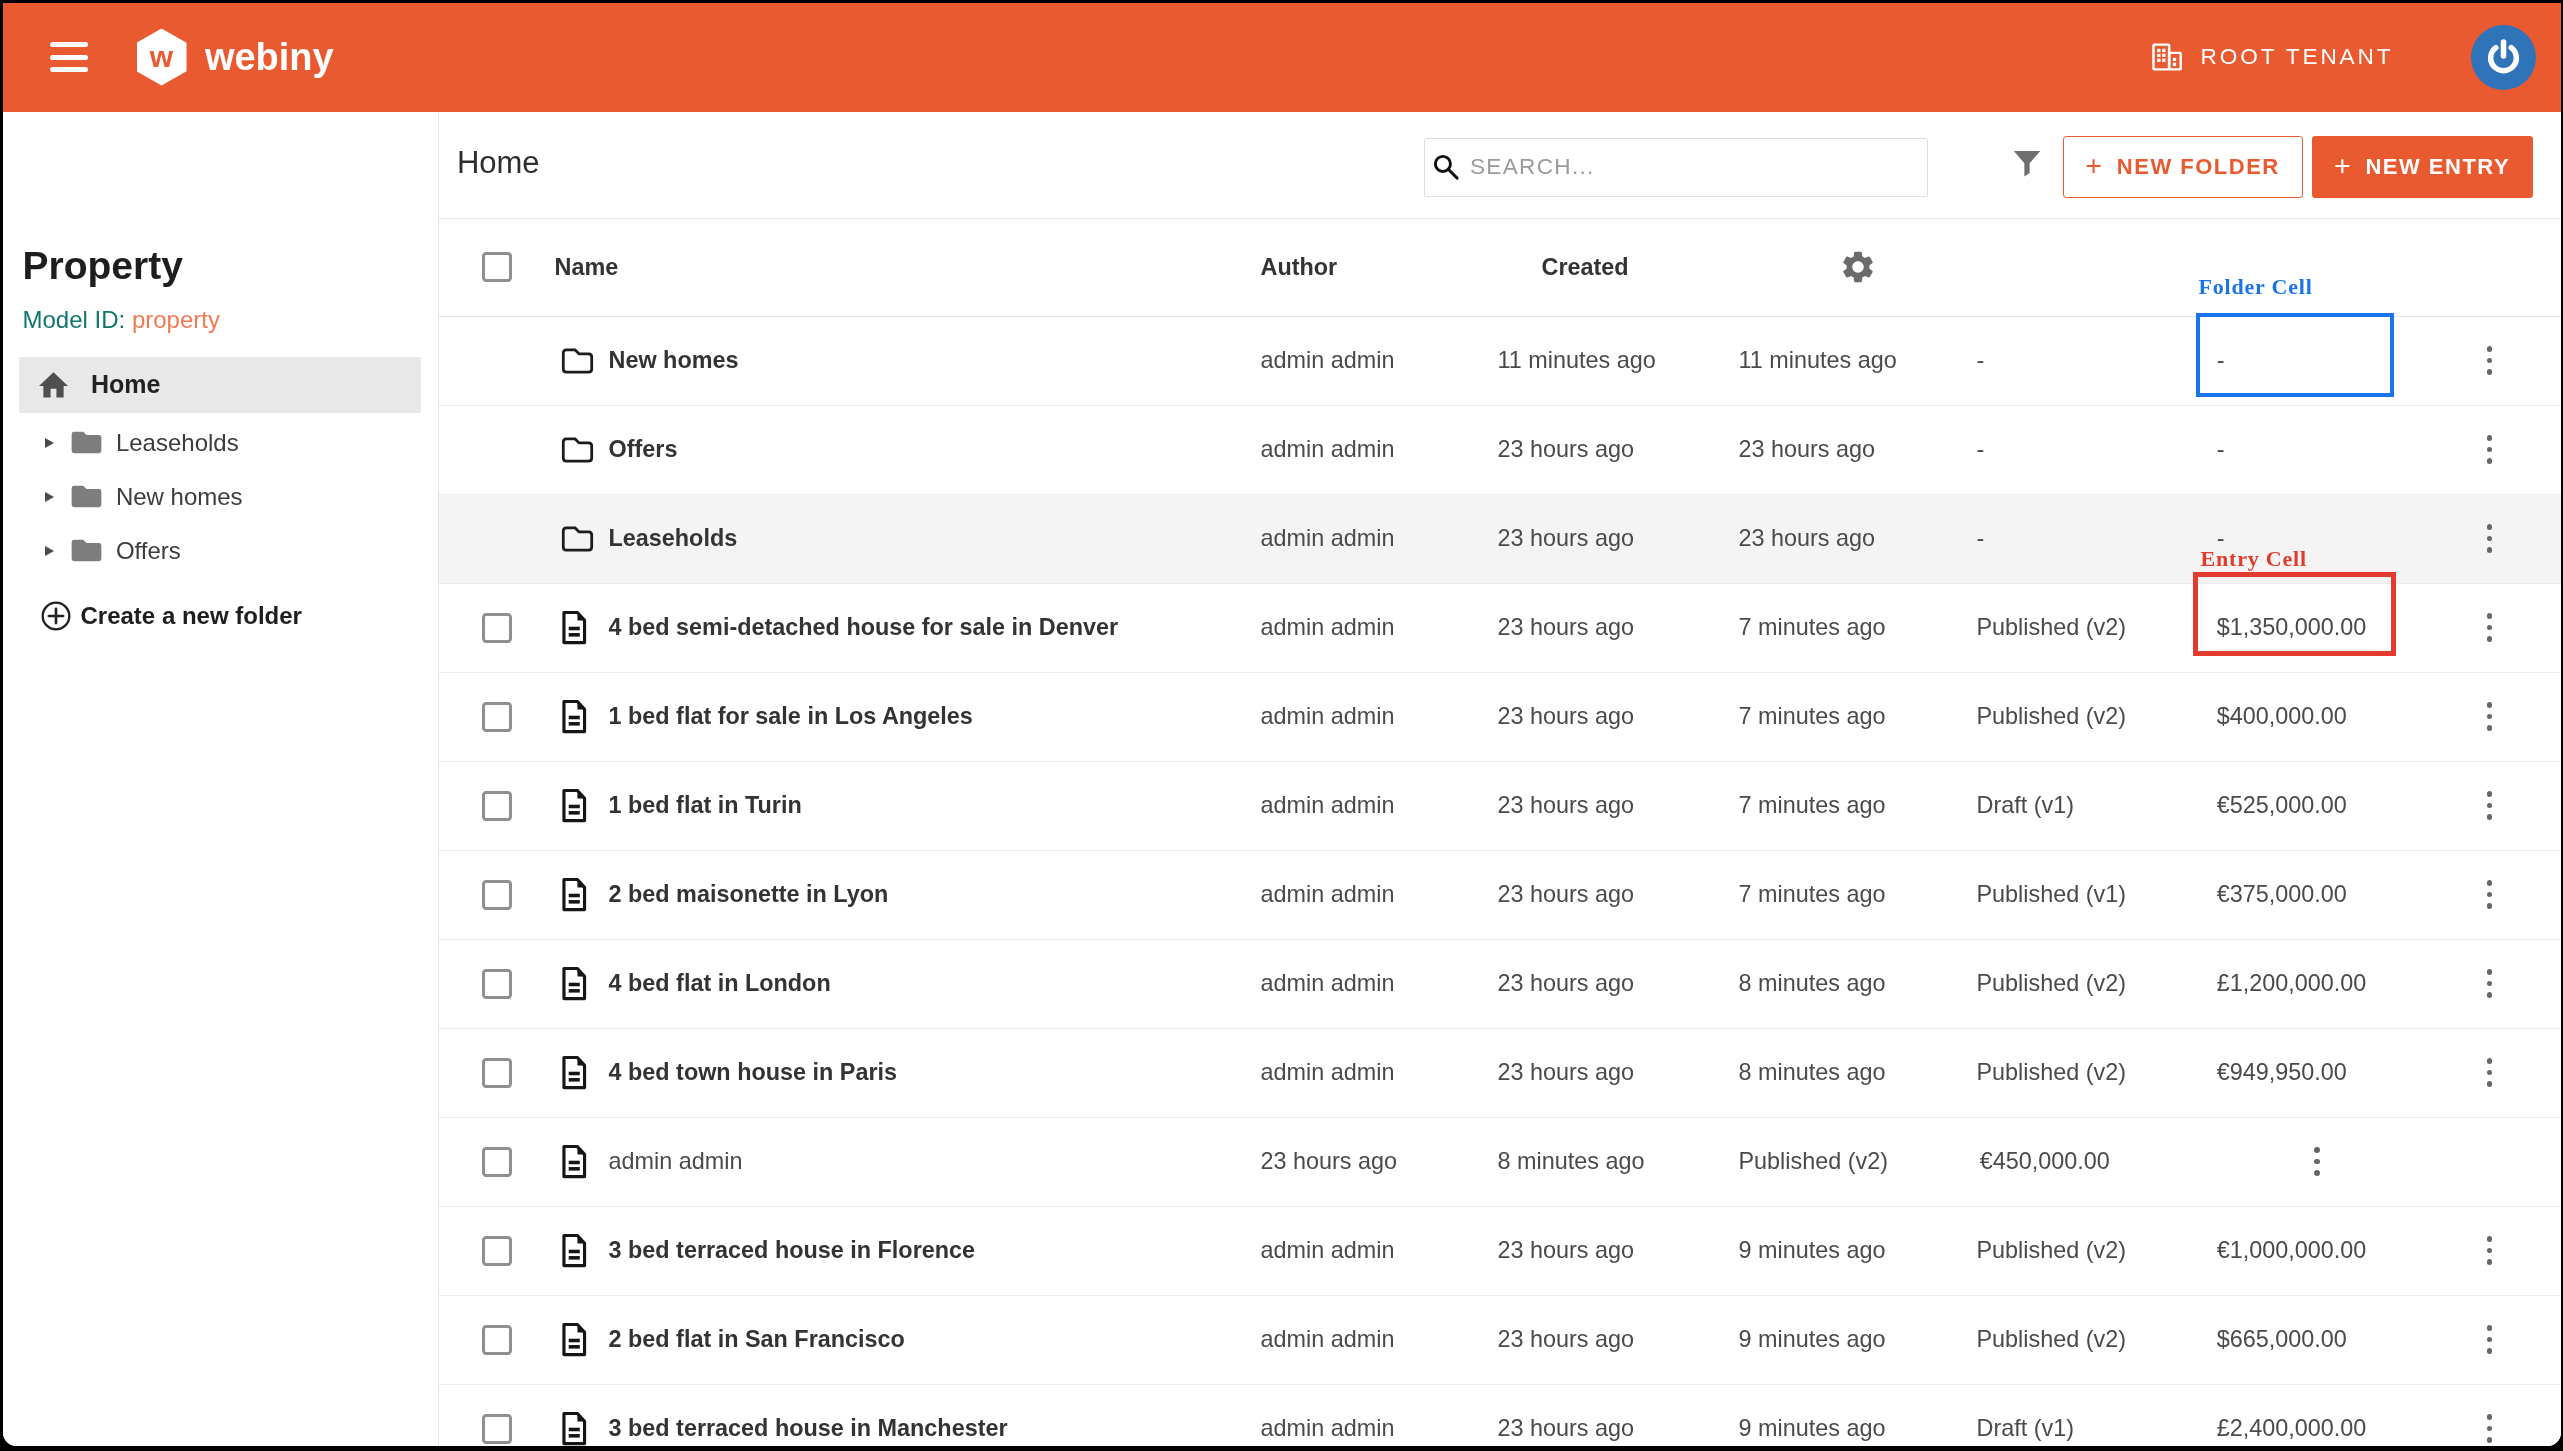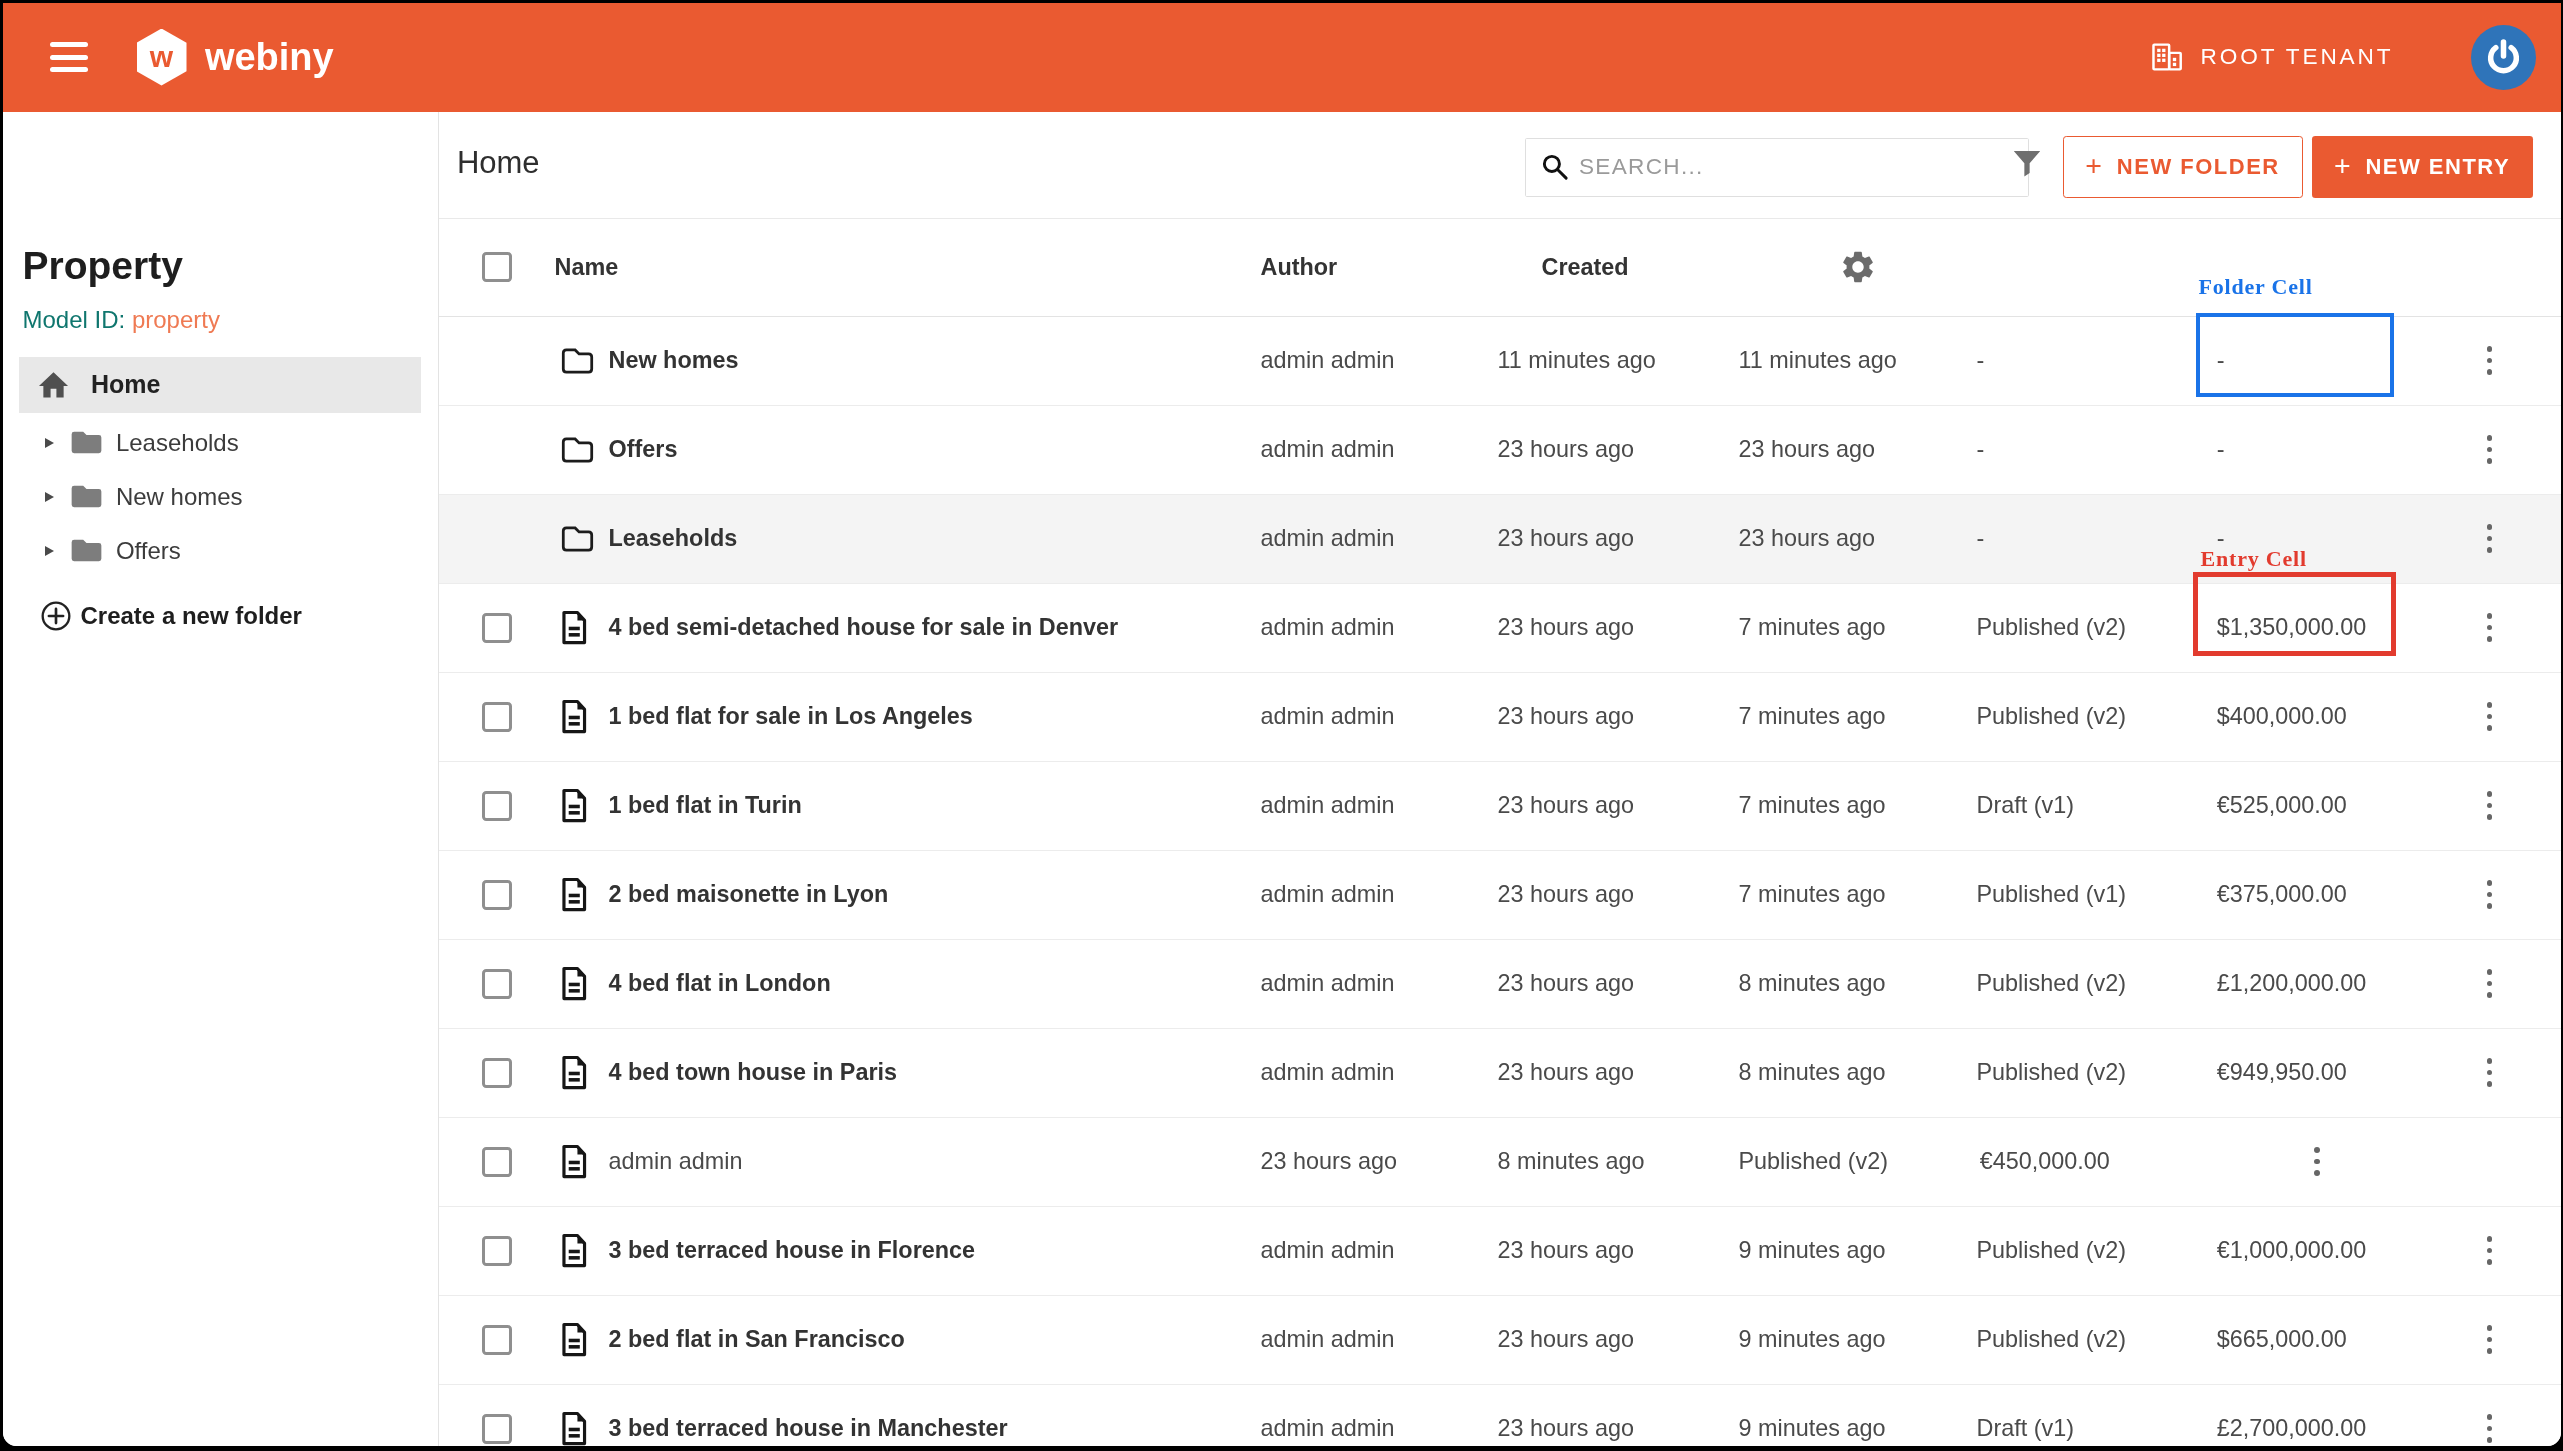--- a/index.html
+++ b/index.html
@@ -45,22 +45,22 @@
                 border-bottom:5.9px solid transparent; margin-left:42px; }
   .tree svg { margin-left:16px; }
   .tree .txt { margin-left:13.4px; font-size:24px; color:#3c3c3c; }
   .create-folder { position:absolute; left:37px; top:484px; height:40px; display:flex; align-items:center;
                    gap:9px; background:none; border:none; cursor:pointer; }
   .create-folder .txt { font-size:24px; font-weight:700; color:#1e1e1e; }
 
   
   .toolbar { position:relative; height:107px; border-bottom:1.7px solid #e9e9e9; }
   .page-title { position:absolute; left:18.4px; top:33px; font-size:31px; font-weight:500; color:#2e2e2e; }
-  .searchbox { position:absolute; left:1086px; top:26px; width:504px; height:59px; border:1.7px solid #dfdfdf;
-               border-radius:1.7px; background:#fff; display:flex; align-items:center; padding-left:15px; gap:10px; }
+  .searchbox { position:absolute; left:985px; top:26px; width:504px; height:59px; border:1.7px solid #dfdfdf;
+               border-radius:1.7px; background:#fff; display:flex; align-items:center; padding-left:7px; gap:10px; }
   .searchbox input { border:none; outline:none; flex:1; font-size:22.6px; letter-spacing:1.3px; color:#333;
                      font-family:inherit; background:transparent; }
   .searchbox input::placeholder { color:#9a9a9a; }
   .filter-btn { position:absolute; left:1573px; top:37px; background:none; border:none; cursor:pointer; }
   .btn { position:absolute; top:24px; height:62px; border-radius:3.3px; font-size:22px; font-weight:600;
          letter-spacing:1.5px; display:flex; align-items:center; justify-content:center; gap:13.4px;
          cursor:pointer; font-family:inherit; }
   .btn .plus { font-size:28.5px; font-weight:400; margin-top:-2.5px; }
   .btn-outline { left:1624px; width:240px; background:#fff; border:1.7px solid; }
   .btn-fill { left:1873px; width:221px; border:none; color:#fff; }
@@ -722,21 +722,21 @@
     <div class="cell">
               <span>23 hours ago</span>
             </div>
     <div class="cell">
               <span>9 minutes ago</span>
             </div>
     <div class="cell">
               <span>Draft (v1)</span>
             </div>
     <div class="cell c-price">
-              <span>£2,700,000.00</span>
+              <span>£2,400,000.00</span>
             </div>
     <div class="cell c-actions">
       <button class="kebab">
                 <i></i>
                 <i></i>
                 <i></i>
               </button>
     </div>
   </div>
 </div>

